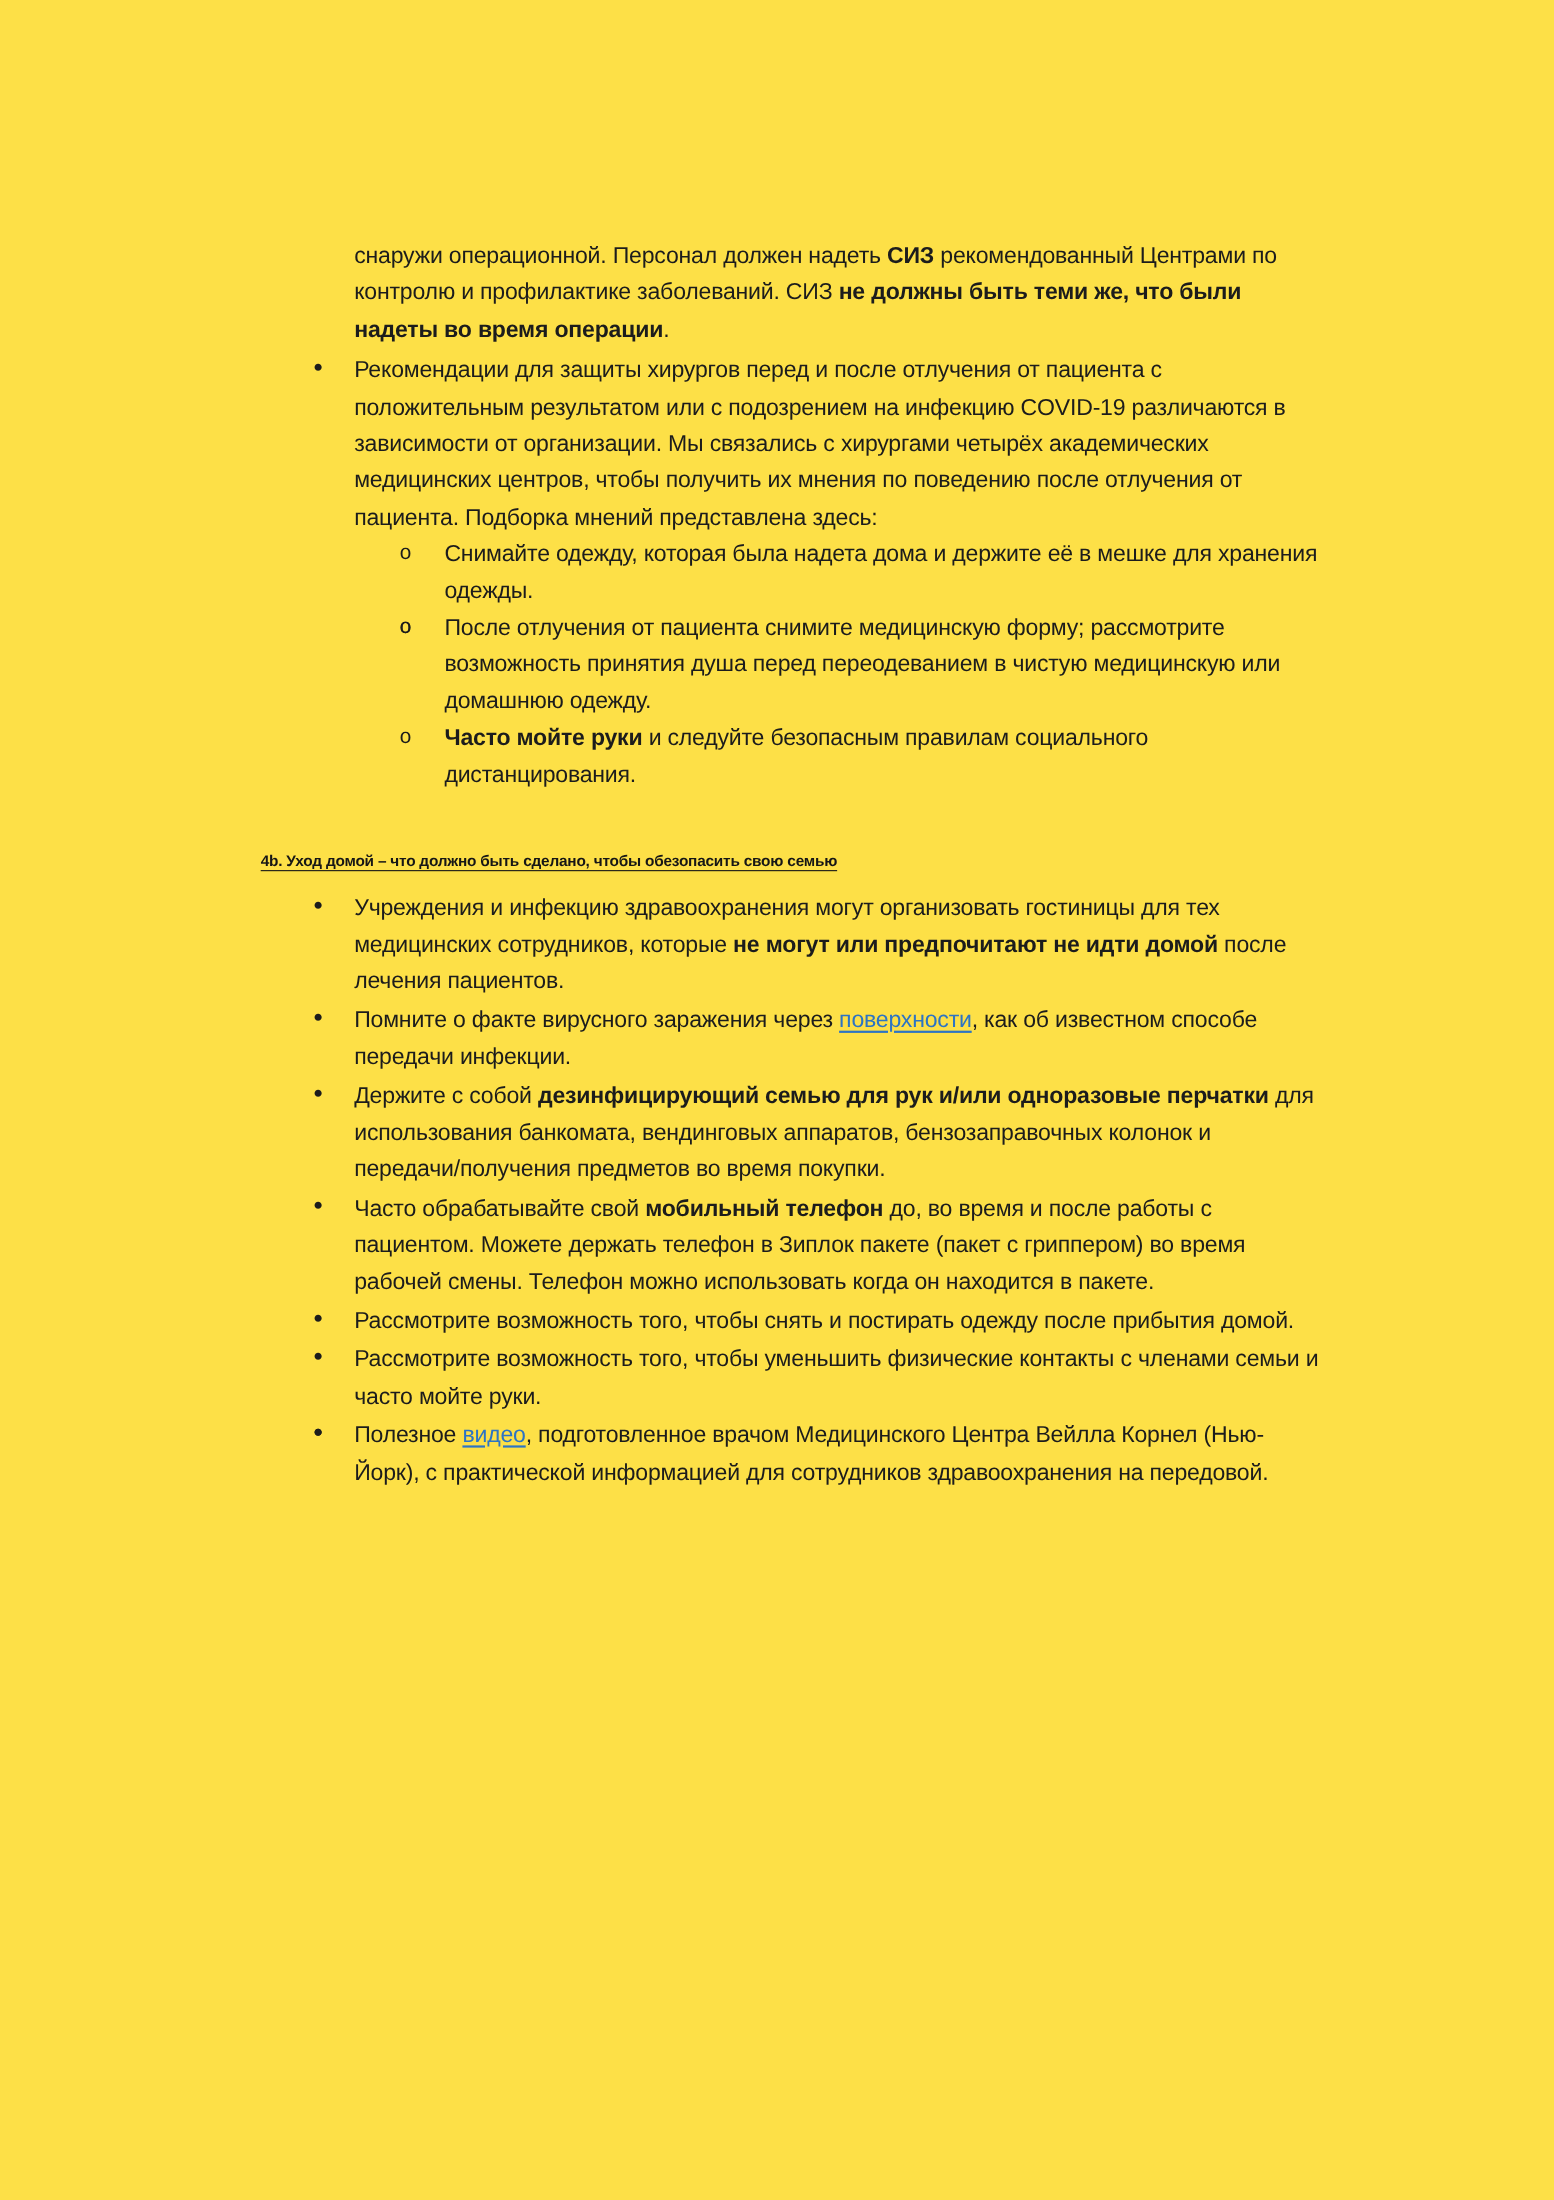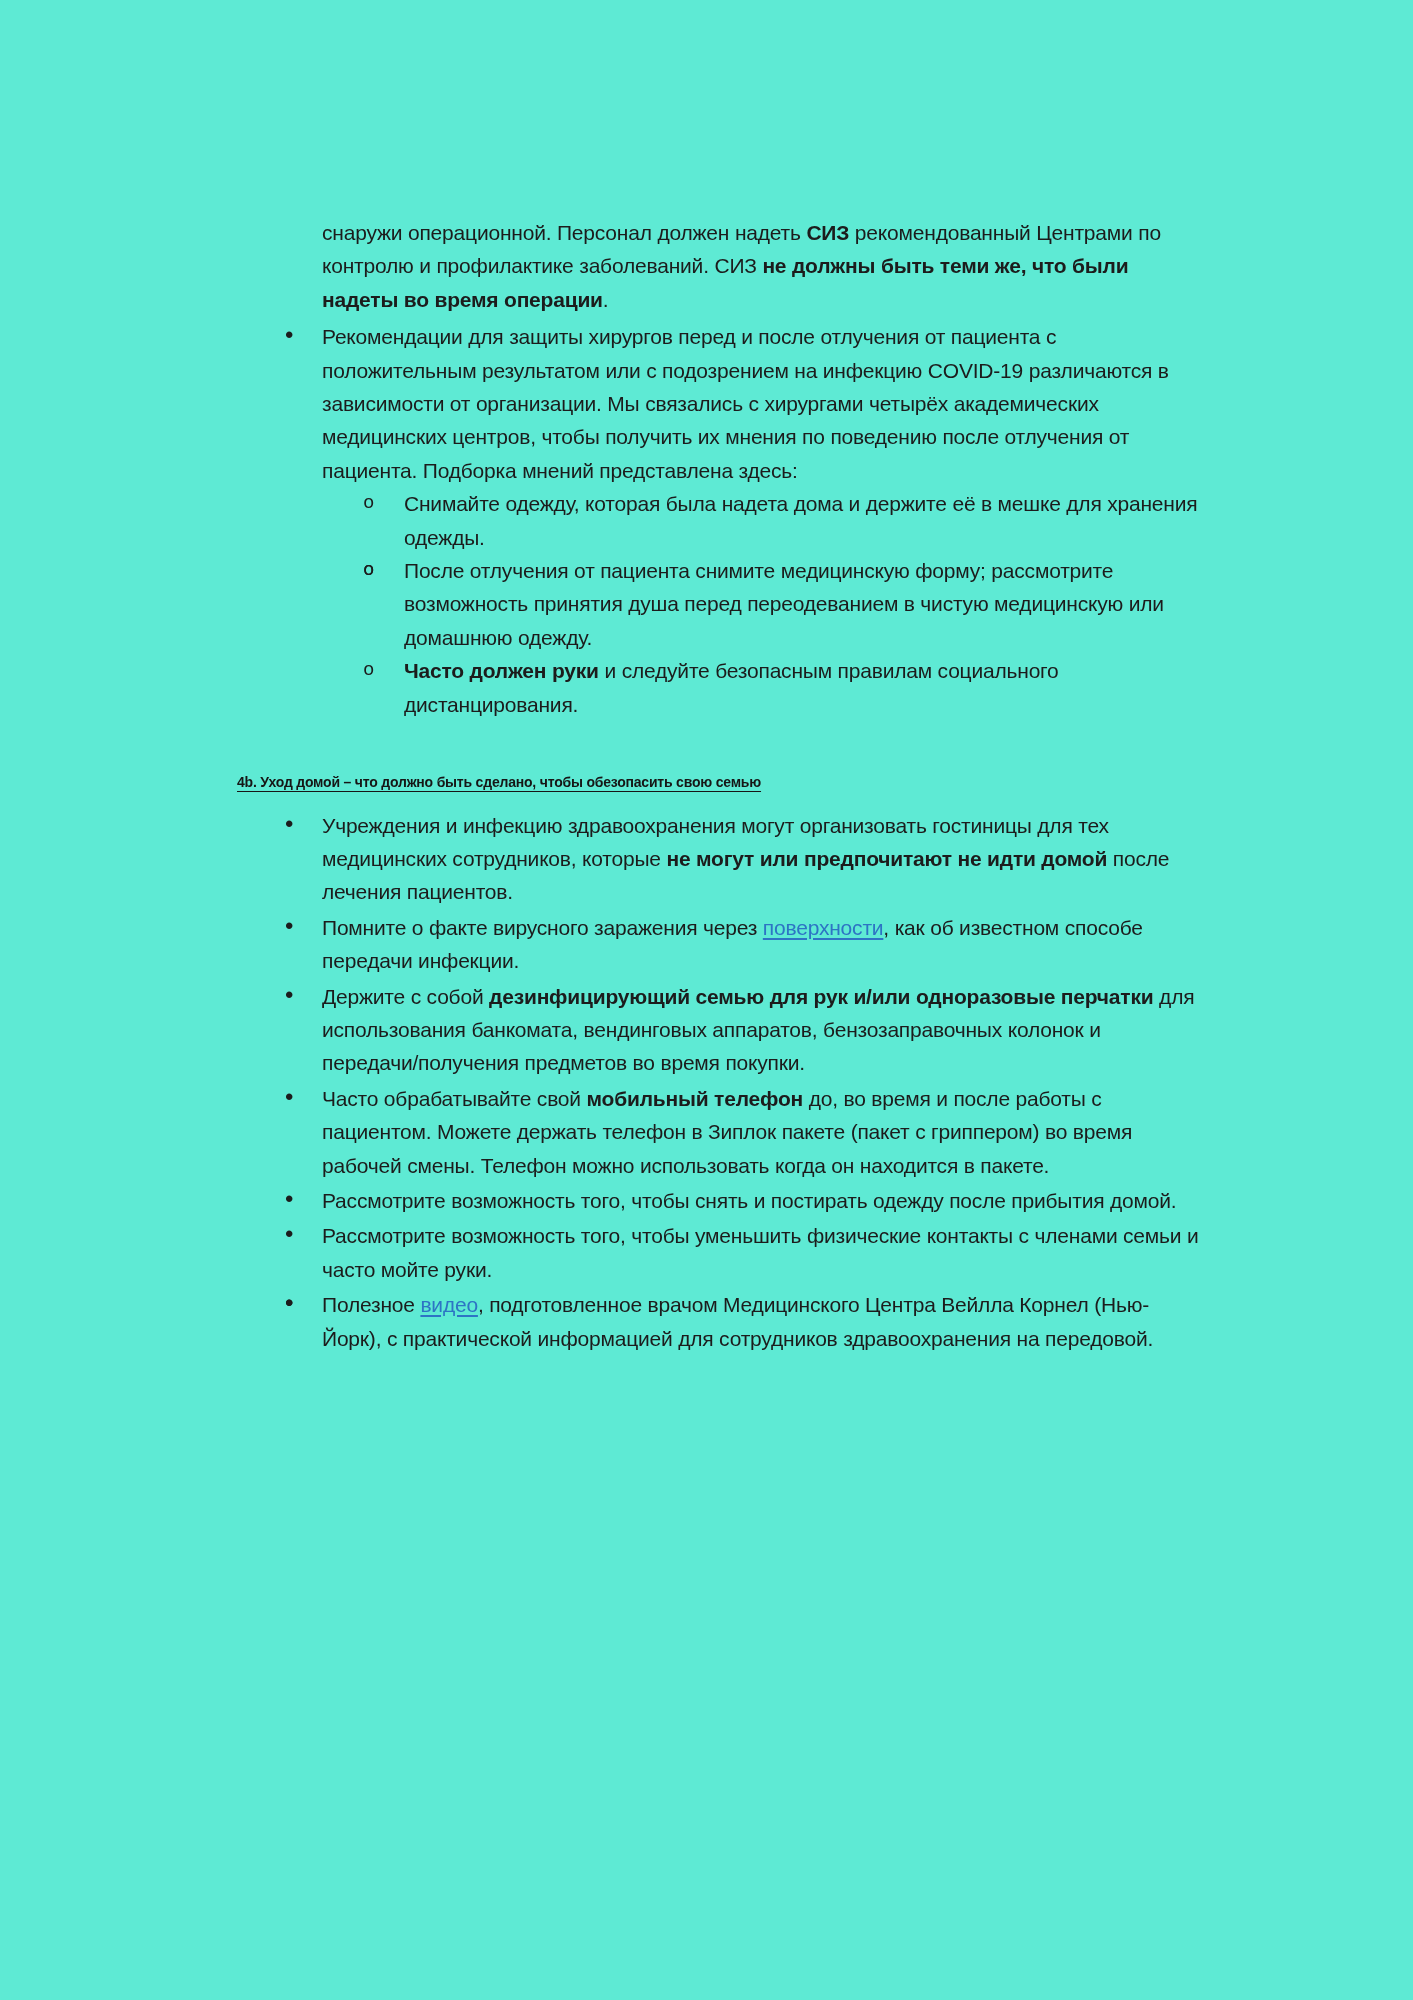--- a/index.html
+++ b/index.html
@@ -9,21 +9,21 @@
     height: 2000px;
     background: #ffffff;
     font-family: "Liberation Sans", "DejaVu Sans", sans-serif;
     font-size: 21px;
     line-height: 33.4px;
     letter-spacing: -0.2px;
     color: #1c1c1c;
     overflow: hidden;
     position: relative;
   }
-  .page { width: 1413px; height: 2000px; background: #5eead4; }
+  .page { width: 1413px; height: 2000px; background: #fde047; }
   .doc { padding-top: 216px; }
 
   .intro {
     margin: 0 0 4px 322px;
     width: 880px;
   }
 
   ul.l1 { list-style: none; margin: 0; padding: 0; }
   ul.l1 > li {
     position: relative;
@@ -71,21 +71,21 @@
 <div class="page">
   <div class="doc">
 
     <p class="intro"><span>снаружи операционной. Персонал должен надеть </span><span class="b">СИЗ</span><span> рекомендованный Центрами по контролю и профилактике заболеваний. СИЗ </span><span class="b">не должны быть теми же, что были надеты во время операции</span><span>.</span></p>
 
     <ul class="l1">
         <li><span class="marker m1">•</span><span><span>Рекомендации для защиты хирургов перед и после отлучения от пациента с положительным результатом или с подозрением на инфекцию COVID-19 различаются в зависимости от организации. Мы связались с хирургами четырёх академических медицинских центров, чтобы получить их мнения по поведению после отлучения от пациента. Подборка мнений представлена здесь:</span></span><ul class="l2">
             <li><span class="marker m2">o</span><span><span>Снимайте одежду, которая была надета дома и держите её в мешке для хранения одежды.</span></span></li>
             <li><span class="marker m2">o</span></li>
             <li><span class="marker m2">o</span><span><span>После отлучения от пациента снимите медицинскую форму; рассмотрите возможность принятия душа перед переодеванием в чистую медицинскую или домашнюю одежду.</span></span></li>
-            <li><span class="marker m2">o</span><span><span class="b">Часто должен руки</span><span> и следуйте безопасным правилам социального дистанцирования.</span></span></li>
+            <li><span class="marker m2">o</span><span><span class="b">Часто мойте руки</span><span> и следуйте безопасным правилам социального дистанцирования.</span></span></li>
           </ul></li>
       </ul>
 
     <h2 class="heading">4b. Уход домой – что должно быть сделано, чтобы обезопасить свою семью</h2>
 
     <ul class="l1">
         <li><span class="marker m1">•</span><span><span>Учреждения и инфекцию здравоохранения могут организовать гостиницы для тех медицинских сотрудников, которые </span><span class="b">не могут или предпочитают не идти домой</span><span> после лечения пациентов.</span></span></li>
         <li><span class="marker m1">•</span><span><span>Помните о факте вирусного заражения через </span><a href="#" class="doc-link">поверхности</a><span>, как об известном способе передачи инфекции.</span></span></li>
         <li><span class="marker m1">•</span><span><span>Держите с собой </span><span class="b">дезинфицирующий семью для рук и/или одноразовые перчатки</span><span> для использования банкомата, вендинговых аппаратов, бензозаправочных колонок и передачи/получения предметов во время покупки.</span></span></li>
         <li><span class="marker m1">•</span><span><span>Часто обрабатывайте свой </span><span class="b">мобильный телефон</span><span> до, во время и после работы с пациентом. Можете держать телефон в Зиплок пакете (пакет с гриппером) во время рабочей смены. Телефон можно использовать когда он находится в пакете.</span></span></li>

